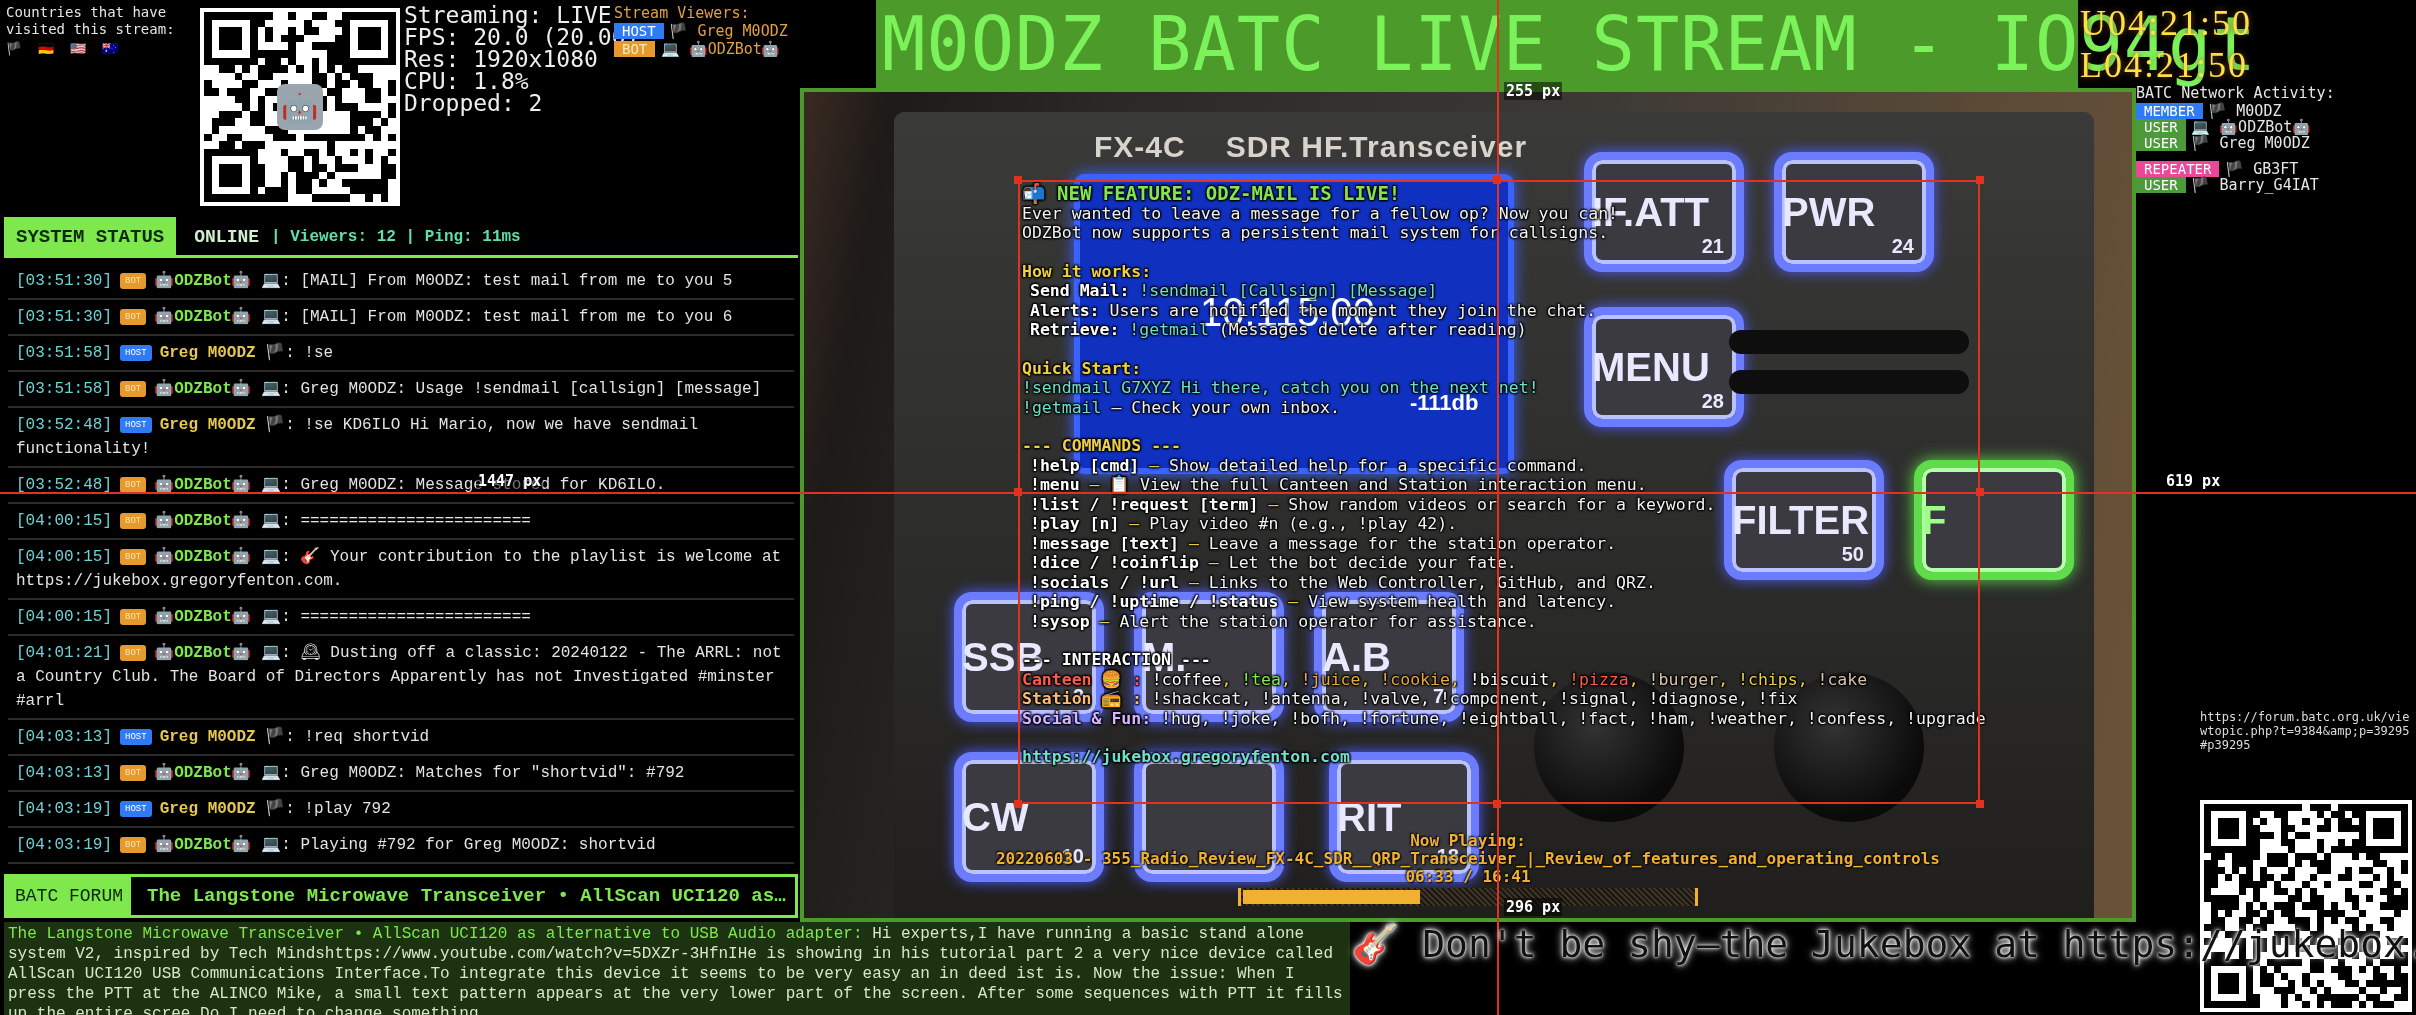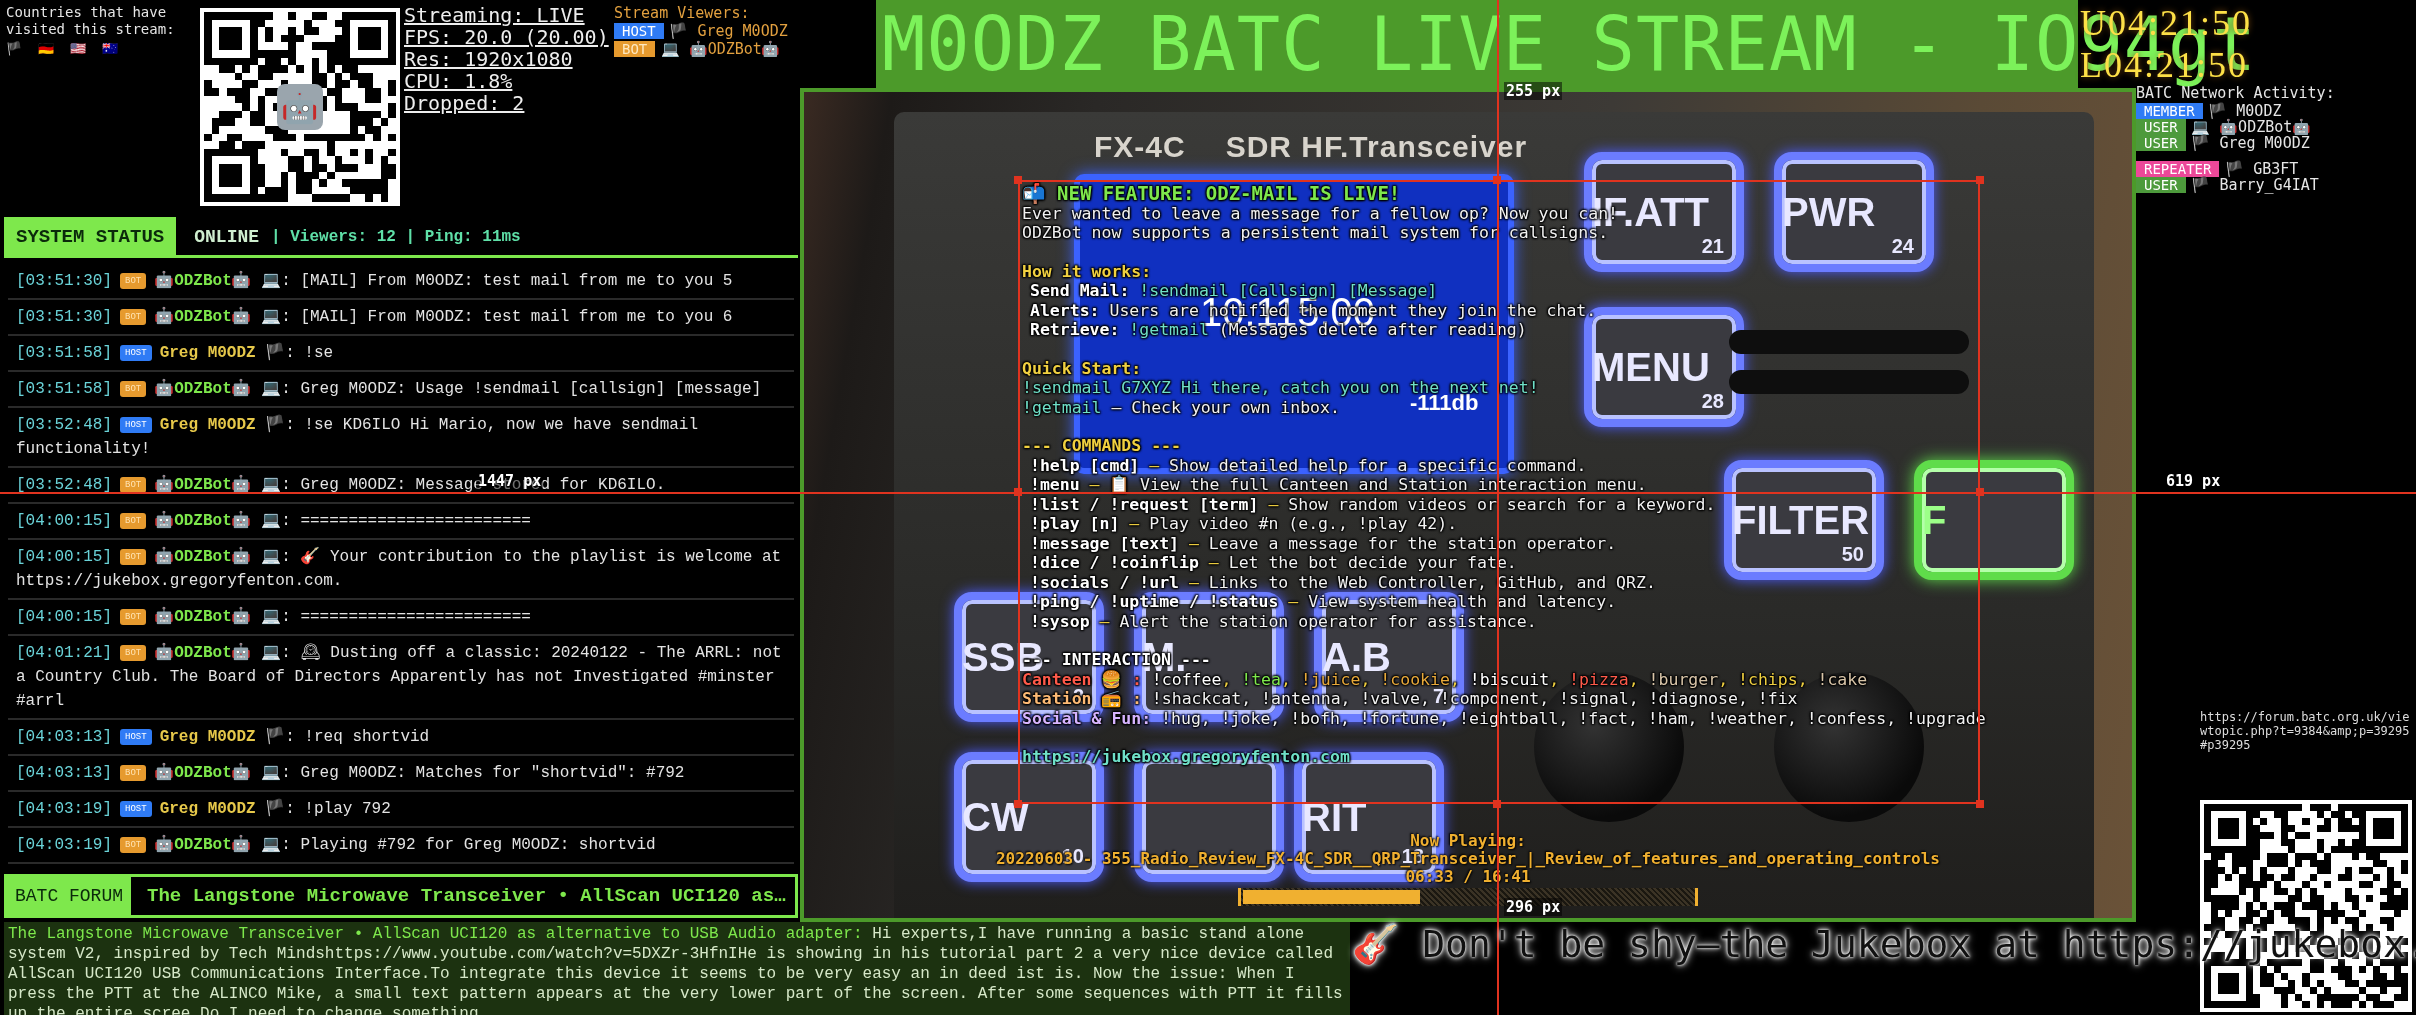--- a/index.html
+++ b/index.html
@@ -13,21 +13,21 @@
 
   
   .qr { background: #fff; display: grid; }
   .qr span { background: #fff; }
   .qr span.b { background: #000; }
   #qr-top { left: 200px; top: 8px; width: 200px; height: 198px; }
   #qr-bottom { left: 2200px; top: 800px; width: 212px; height: 212px; }
   .qr-robot { position: absolute; left: 50%; top: 50%; transform: translate(-50%,-50%); width: 46px; height: 46px; background: #9aa5ad; border-radius: 8px; display: flex; align-items: center; justify-content: center; font-size: 30px; }
 
   
-  #stats { left: 404px; top: 4px; font-size: 20px; line-height: 22px; color: #eee; text-decoration: underline; }
+  #stats { left: 404px; top: 4px; font-size: 23px; line-height: 22px; color: #eee; }
 
   
   #viewers { left: 614px; top: 4px; font-size: 15px; line-height: 18px; color: #e2a03f; }
   .badge { display: inline-block; padding: 0 8px; color: #fff; font-size: 14px; line-height: 16px; margin-right: 6px; }
   .badge.host { background: #2f7bf5; }
   .badge.bot { background: #e69a2e; color: #ffe9c0; }
   .badge.member { background: #2f7bf5; }
   .badge.user { background: #4d9a3c; }
   .badge.repeater { background: #ec4899; }
 
@@ -847,21 +847,21 @@
         <span class="num">7</span>
       </div>
     <div class="rkey" style="left:60px;top:640px;width:150px;height:130px">
         <span>CW</span>
         <span class="num">10</span>
       </div>
     <div class="rkey" style="left:240px;top:640px;width:150px;height:130px">
         <span></span>
         <span class="num"></span>
       </div>
-    <div class="rkey" style="left:400px;top:640px;width:150px;height:130px">
+    <div class="rkey" style="left:435px;top:640px;width:150px;height:130px">
         <span>RIT</span>
         <span class="num">18</span>
       </div>
     <div class="slot" style="left:835px;top:218px;width:240px;height:24px"></div>
     <div class="slot" style="left:835px;top:258px;width:240px;height:24px"></div>
     <div class="knob" style="left:640px;top:560px;width:150px;height:150px"></div>
     <div class="knob" style="left:880px;top:560px;width:150px;height:150px"></div>
   </div>
 </div>
 

